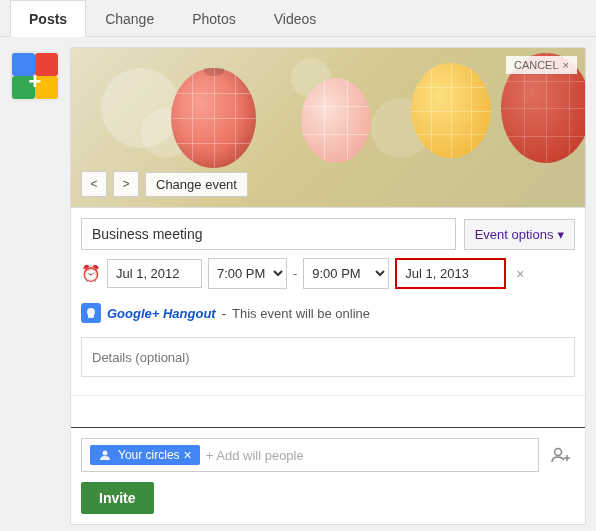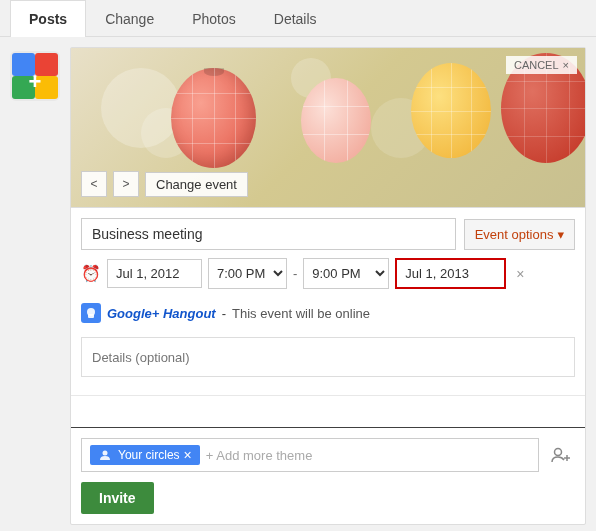--- a/index.html
+++ b/index.html
@@ -156,21 +156,21 @@
       outline: none;
       color: #333;
     }
 
     .event-options-btn {
       background: #f5f5f5;
       border: 1px solid #ccc;
       padding: 7px 10px;
       font-size: 13px;
       cursor: pointer;
-      color: #c2410c;
+      color: #4c1d95;
       display: flex;
       align-items: center;
       gap: 4px;
       white-space: nowrap;
     }
 
     
     .datetime-row {
       display: flex;
       align-items: center;
@@ -350,21 +350,21 @@
   <div class="tab active">
     <span>Posts</span>
   </div>
   <div class="tab">
     <span>Change</span>
   </div>
   <div class="tab">
     <span>Photos</span>
   </div>
   <div class="tab">
-    <span>Details</span>
+    <span>Videos</span>
   </div>
 </div>
 
 <div class="main">
 
   <div class="gplus-icon">
     <svg viewBox="0 0 50 50" xmlns="http://www.w3.org/2000/svg">
       <rect width="50" height="50" rx="6" fill="#e8e8e8"></rect>
       <rect x="2" y="2" width="23" height="23" rx="3" fill="#4285F4"></rect>
       <rect x="25" y="2" width="23" height="23" rx="3" fill="#EA4335"></rect>
@@ -500,21 +500,21 @@
       <div class="circles-row">
         <div class="circles-input-area">
           <div class="circles-tag">
             <svg width="14" height="14" viewBox="0 0 14 14" style="margin-right:2px;">
               <circle cx="7" cy="5" r="2.5" fill="white" opacity="0.9"></circle>
               <path d="M2 12 Q2 8 7 8 Q12 8 12 12" fill="white" opacity="0.9"></path>
             </svg>
             <span>Your circles</span>
             <span class="remove">×</span>
           </div>
-          <span class="add-people-placeholder">+ Add more theme</span>
+          <span class="add-people-placeholder">+ Add will people</span>
         </div>
         <button class="add-person-btn">
           <svg width="20" height="20" viewBox="0 0 20 20">
             <circle cx="8" cy="7" r="3.5" fill="none" stroke="#888" stroke-width="1.5"></circle>
             <path d="M2 17 Q2 12 8 12 Q12 12 14 15" fill="none" stroke="#888" stroke-width="1.5"></path>
             <line x1="17" y1="10" x2="17" y2="16" stroke="#888" stroke-width="1.5"></line>
             <line x1="14" y1="13" x2="20" y2="13" stroke="#888" stroke-width="1.5"></line>
           </svg>
         </button>
       </div>

